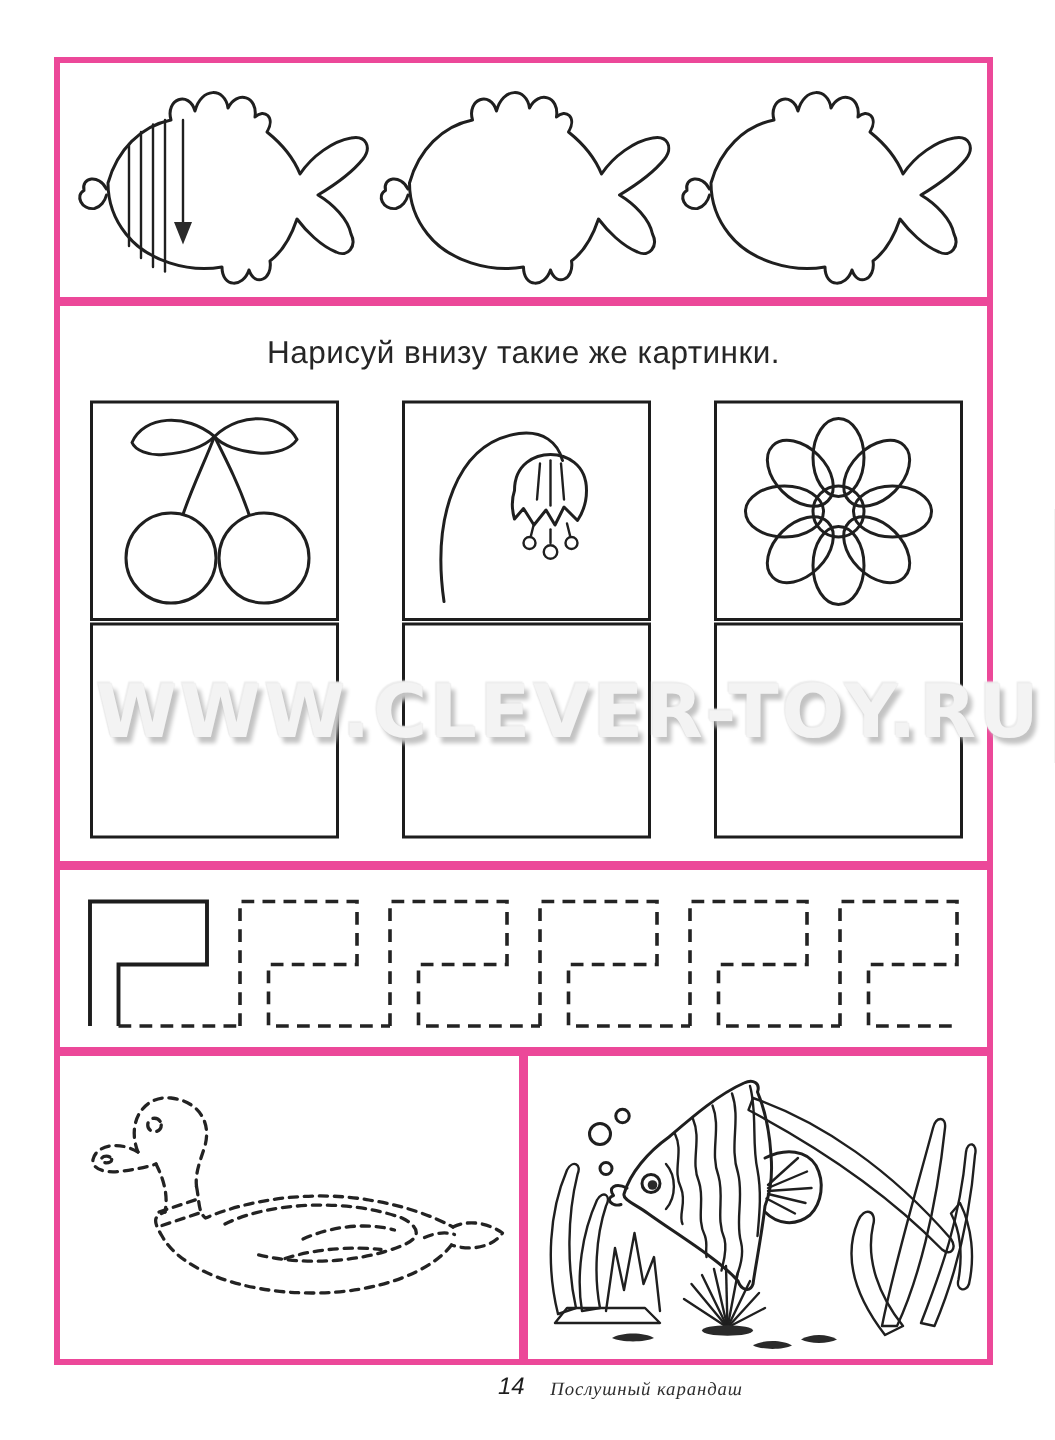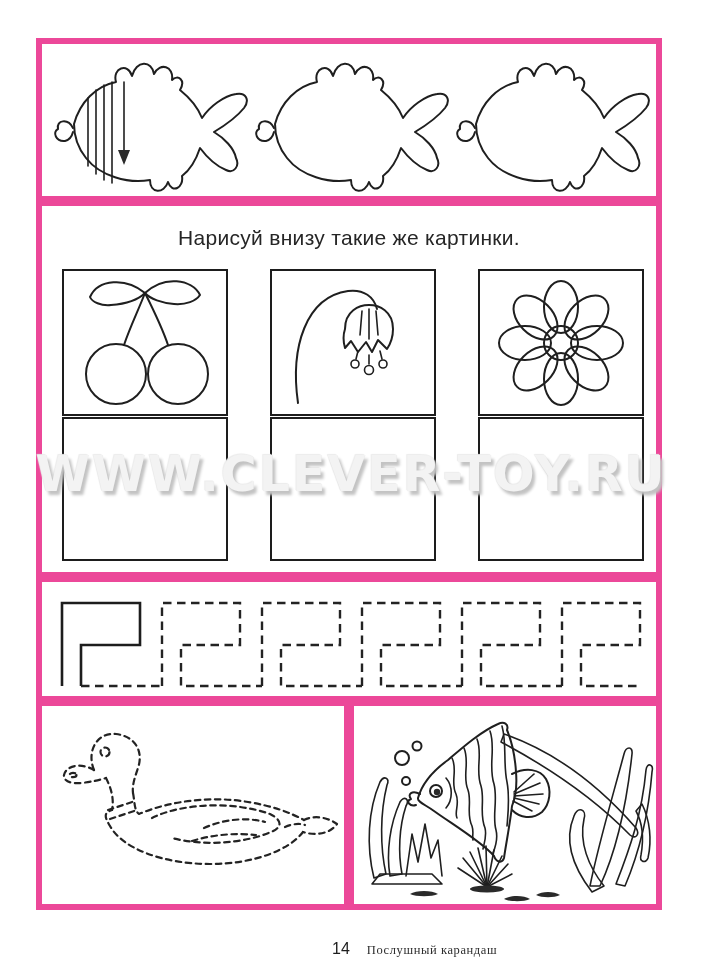--- a/index.html
+++ b/index.html
@@ -1,34 +1,34 @@
 <!DOCTYPE html>
 <html><head>
 <meta charset="utf-8">
 <style>
   html,body{margin:0;padding:0;background:#e9e9e9;}
   .page{position:relative;width:703px;height:960px;background:#ffffff;margin:0 auto;
         font-family:"Liberation Sans",sans-serif;overflow:hidden;}
-  .box{position:absolute;border:6px solid #ec4899;background:#fff;box-sizing:border-box;}
+  .box{position:absolute;border:4px solid #ec4899;background:#fff;box-sizing:border-box;}
   .mbox{position:absolute;border:2px solid #1d1d1d;background:#fff;box-sizing:border-box;}
   svg{display:block;}
   .ink{fill:none;stroke:#1f1f1f;stroke-width:2;stroke-linecap:round;stroke-linejoin:round;}
   .thin{fill:none;stroke:#1f1f1f;stroke-width:1.6;stroke-linecap:round;stroke-linejoin:round;}
   .dash{fill:none;stroke:#232323;stroke-width:2.2;stroke-linecap:round;stroke-linejoin:round;
         stroke-dasharray:5.5 4.5;}
   .trace-dash{fill:none;stroke:#232323;stroke-width:2.4;stroke-linecap:butt;stroke-dasharray:8.5 5.5;}
   .trace-solid{fill:none;stroke:#1d1d1d;stroke-width:2.6;stroke-linecap:butt;}
   .fill-ink{fill:#2a2a2a;stroke:none;}
   .instruction{position:absolute;left:0;right:0;top:20px;text-align:center;
         font-size:21px;color:#262626;letter-spacing:.3px;}
   .watermark{position:absolute;left:36px;top:447px;width:626px;text-align:center;z-index:6;
         font-family:"DejaVu Sans",sans-serif;font-weight:bold;font-size:49px;line-height:56px;
         color:#f3f3f3;letter-spacing:2px;white-space:nowrap;
-        text-shadow:3px 4px 3px #c3c3c3, -1px -1px 1px #ececec, 0 0 1px #dcdcdc;}
-  .footer{position:absolute;left:332px;top:940px;display:flex;align-items:flex-start;gap:17px;}
+        text-shadow:3px 4px 3px #c3c3c3, -1px -1px 1px #ececec, 0 0 1px #dcdcdc;padding-left:28px;}
+  .footer{position:absolute;left:332px;top:916px;display:flex;align-items:flex-start;gap:17px;font-style:italic;}
   .footer .num{font-size:16px;color:#1e1e1e;}
   .footer .title{font-family:"Liberation Serif",serif;font-size:12.5px;color:#2d2d2d;
         letter-spacing:.6px;margin-top:3px;text-align:center;}
 </style>
 </head>
 <body>
 
 <div class="page">
 
   <div class="box" style="left:36px;top:38px;width:626px;height:164px;">

